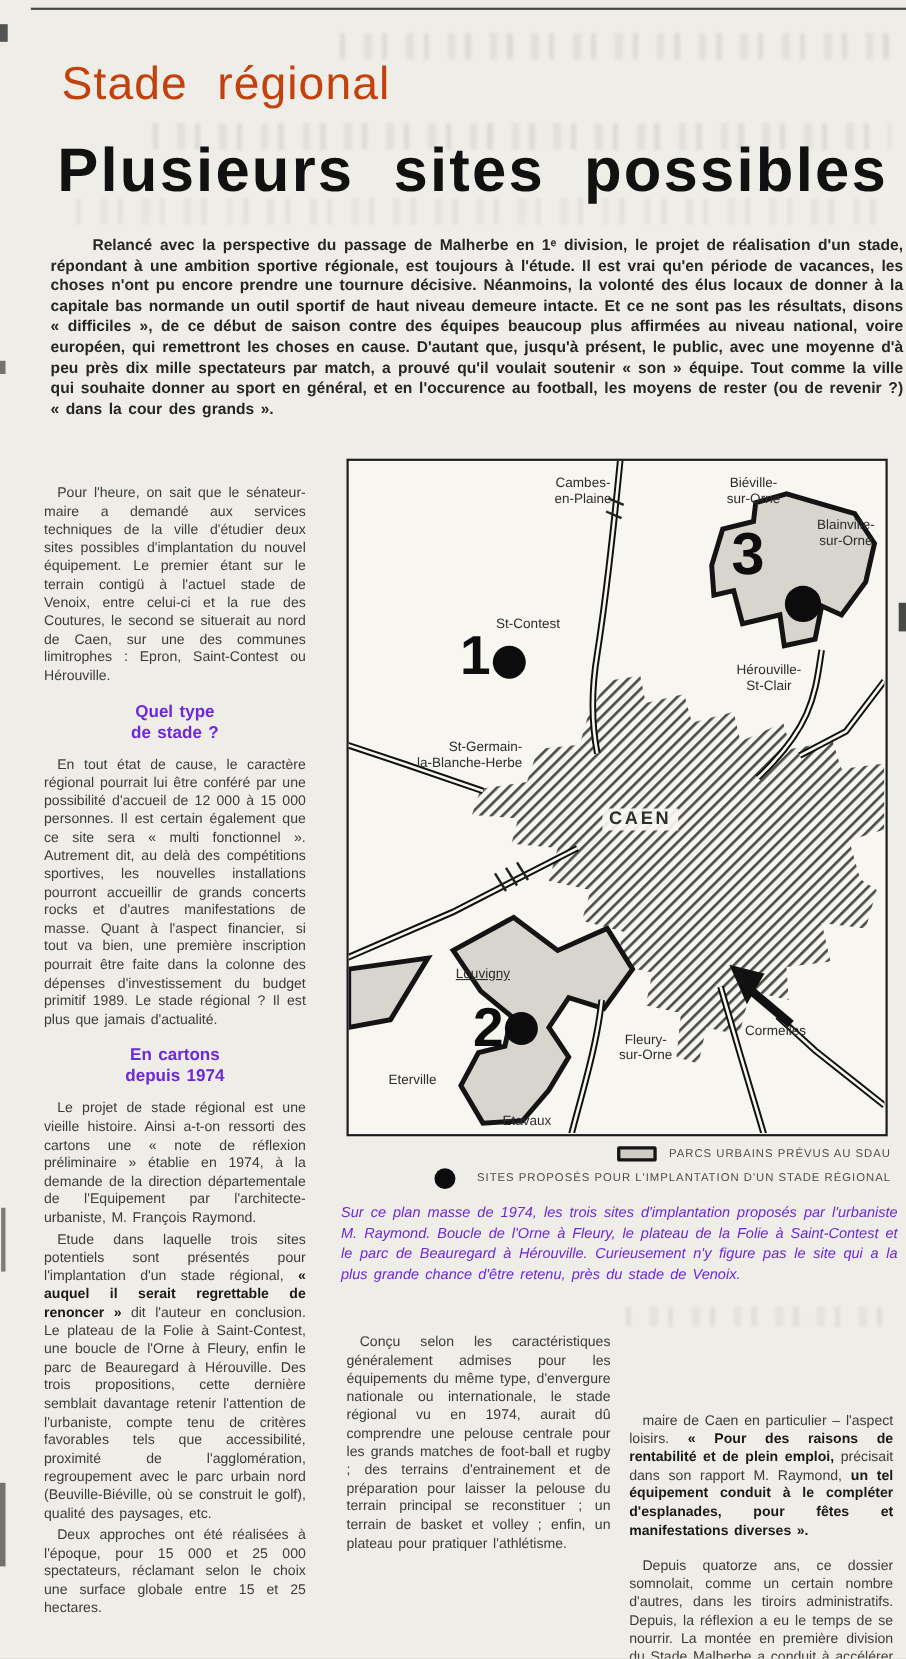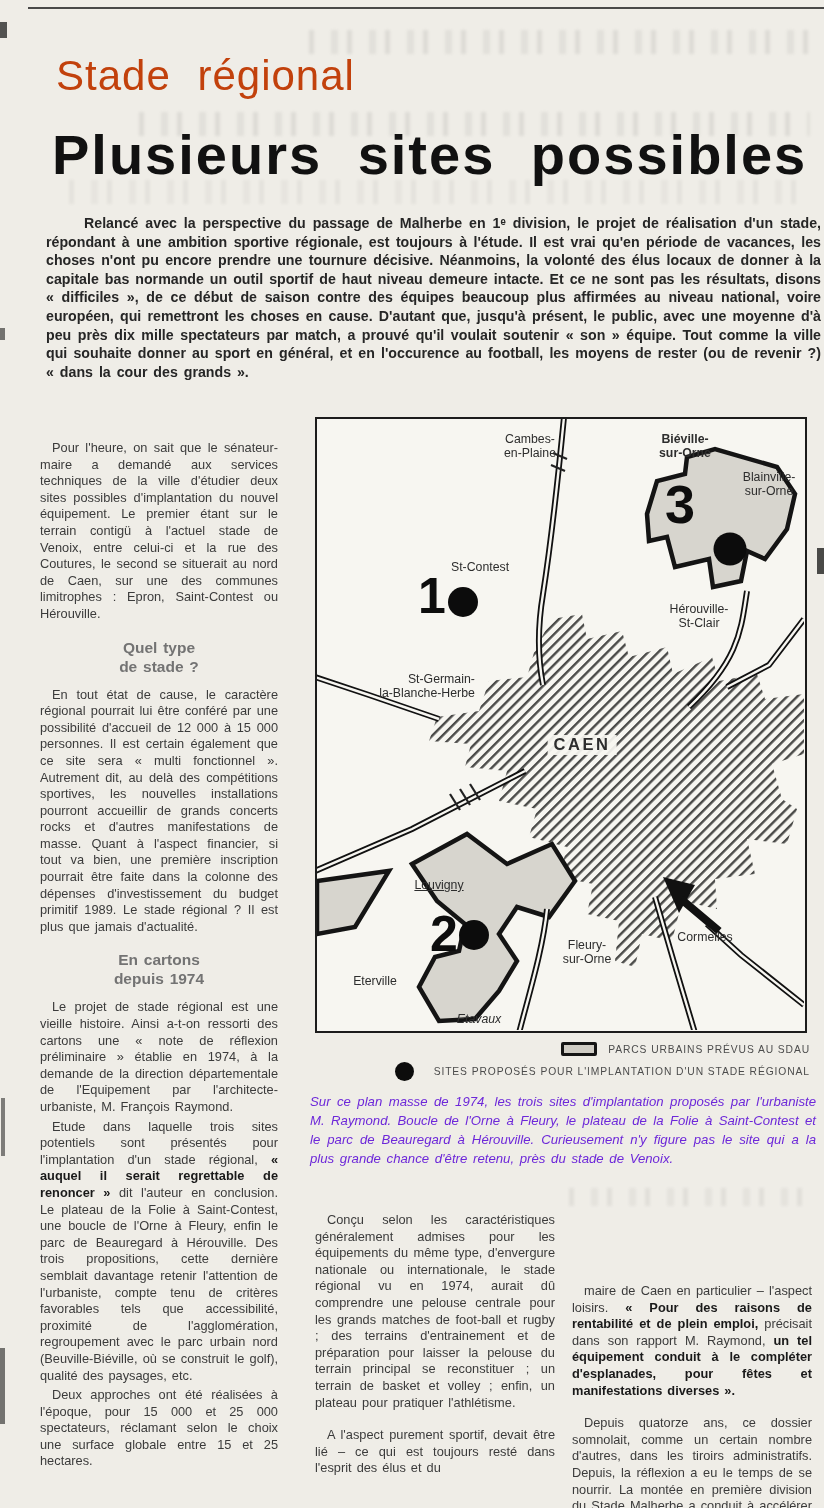--- a/index.html
+++ b/index.html
@@ -37,21 +37,21 @@
   }
 
   .col { text-align:justify; font-size:12.8px; line-height:16.6px; word-spacing:1.5px; }
   .col p { text-indent:12px; margin-bottom:3px; }
   .col-left  { position:absolute; left:40px;  top:440px;  width:238px; }
   .col-mid   { position:absolute; left:315px; top:1212px; width:240px; }
   .col-right { position:absolute; left:572px; top:1283px; width:240px; }
   .col-mid p + p, .col-right p + p { margin-top:16px; }
   .subhead {
     font-weight:bold; font-size:15.5px; line-height:19px; text-align:center;
-    color:#737373; margin:15px 18px 11px 18px; white-space:pre-line; text-indent:0;
+    color:#6d28d9; margin:15px 18px 11px 18px; white-space:pre-line; text-indent:0;
   }
   b.inline { color:#191919; }
 
   
   .map {
     position:absolute; left:315px; top:417px; width:492px; height:616px;
     background:#f7f6f1; border:2.5px solid #1c1c1c;
   }
   .map svg { position:absolute; left:0; top:0; }
   .map-label {
@@ -174,33 +174,33 @@
       <circle cx="157" cy="516" r="15" fill="#0c0c0c"></circle>
       <circle cx="413" cy="130" r="16.5" fill="#0c0c0c"></circle>
     </svg>
 
     <div class="site-num" style="left:115px; top:152px;">1</div>
     <div class="site-num" style="left:127px; top:490px;">2</div>
     <div class="site-num" style="left:363px; top:58px; font-size:54px;">3</div>
 
     <div class="map-label" style="left:213px; top:14px;">Cambes-
 en-Plaine</div>
-    <div class="map-label" style="left:368px; top:14px;font-weight:bold;">Biéville-
+    <div class="map-label" style="left:368px; top:14px;">Biéville-
 sur-Orne</div>
     <div class="map-label" style="left:452px; top:52px;">Blainville-
 sur-Orne</div>
     <div class="map-label" style="left:163px; top:142px;">St-Contest</div>
     <div class="map-label" style="left:382px; top:184px;">Hérouville-
 St-Clair</div>
     <div class="map-label" style="left:110px; top:254px;text-align:right;">St-Germain-
 la-Blanche-Herbe</div>
     <div class="map-label caen-label" style="left:265px; top:316px;">CAEN</div>
     <div class="map-label" style="left:122px; top:460px;text-decoration:underline;">Louvigny</div>
     <div class="map-label" style="left:58px;  top:556px;">Eterville</div>
-    <div class="map-label" style="left:162px; top:594px;font-style:italic;">Etavaux</div>
+    <div class="map-label" style="left:162px; top:594px;">Etavaux</div>
     <div class="map-label" style="left:270px; top:520px;">Fleury-
 sur-Orne</div>
     <div class="map-label" style="left:388px; top:512px;">Cormelles</div>
   </div>
 
   <div class="legend">
     <div class="legend-row">
       <span class="legend-sym">
           <span class="sym-park"></span>
         </span>
@@ -211,20 +211,19 @@
           <span class="sym-site"></span>
         </span>
       <span>SITES PROPOSÉS POUR L'IMPLANTATION D'UN STADE RÉGIONAL</span>
     </div>
   </div>
 
   <div class="caption">Sur ce plan masse de 1974, les trois sites d'implantation proposés par l'urbaniste M. Raymond. Boucle de l'Orne à Fleury, le plateau de la Folie à Saint-Contest et le parc de Beauregard à Hérouville. Curieusement n'y figure pas le site qui a la plus grande chance d'être retenu, près du stade de Venoix.</div>
 
   <div class="col col-mid">
     <p>Conçu selon les caractéristiques généralement admises pour les équipements du même type, d'envergure nationale ou internationale, le stade régional vu en 1974, aurait dû comprendre une pelouse centrale pour les grands matches de foot-ball et rugby ; des terrains d'entrainement et de préparation pour laisser la pelouse du terrain principal se reconstituer ; un terrain de basket et volley ; enfin, un plateau pour pratiquer l'athlétisme.</p>
-    <p>A l'aspect purement sportif, devait être lié – ce qui est toujours resté dans l'esprit des élus et du</p>
   </div>
 
   <div class="col col-right">
     <p><span>maire de Caen en particulier – l'aspect loisirs. </span><b class="inline">« Pour des raisons de rentabilité et de plein emploi,</b><span> précisait dans son rapport M. Raymond, </span><b class="inline">un tel équipement conduit à le compléter d'esplanades, pour fêtes et manifestations diverses ».</b></p>
     <p>Depuis quatorze ans, ce dossier somnolait, comme un certain nombre d'autres, dans les tiroirs administratifs. Depuis, la réflexion a eu le temps de se nourrir. La montée en première division du Stade Malherbe a conduit à accélérer le processus de murissement.</p>
   </div>
 </div>
 
 </body></html>

